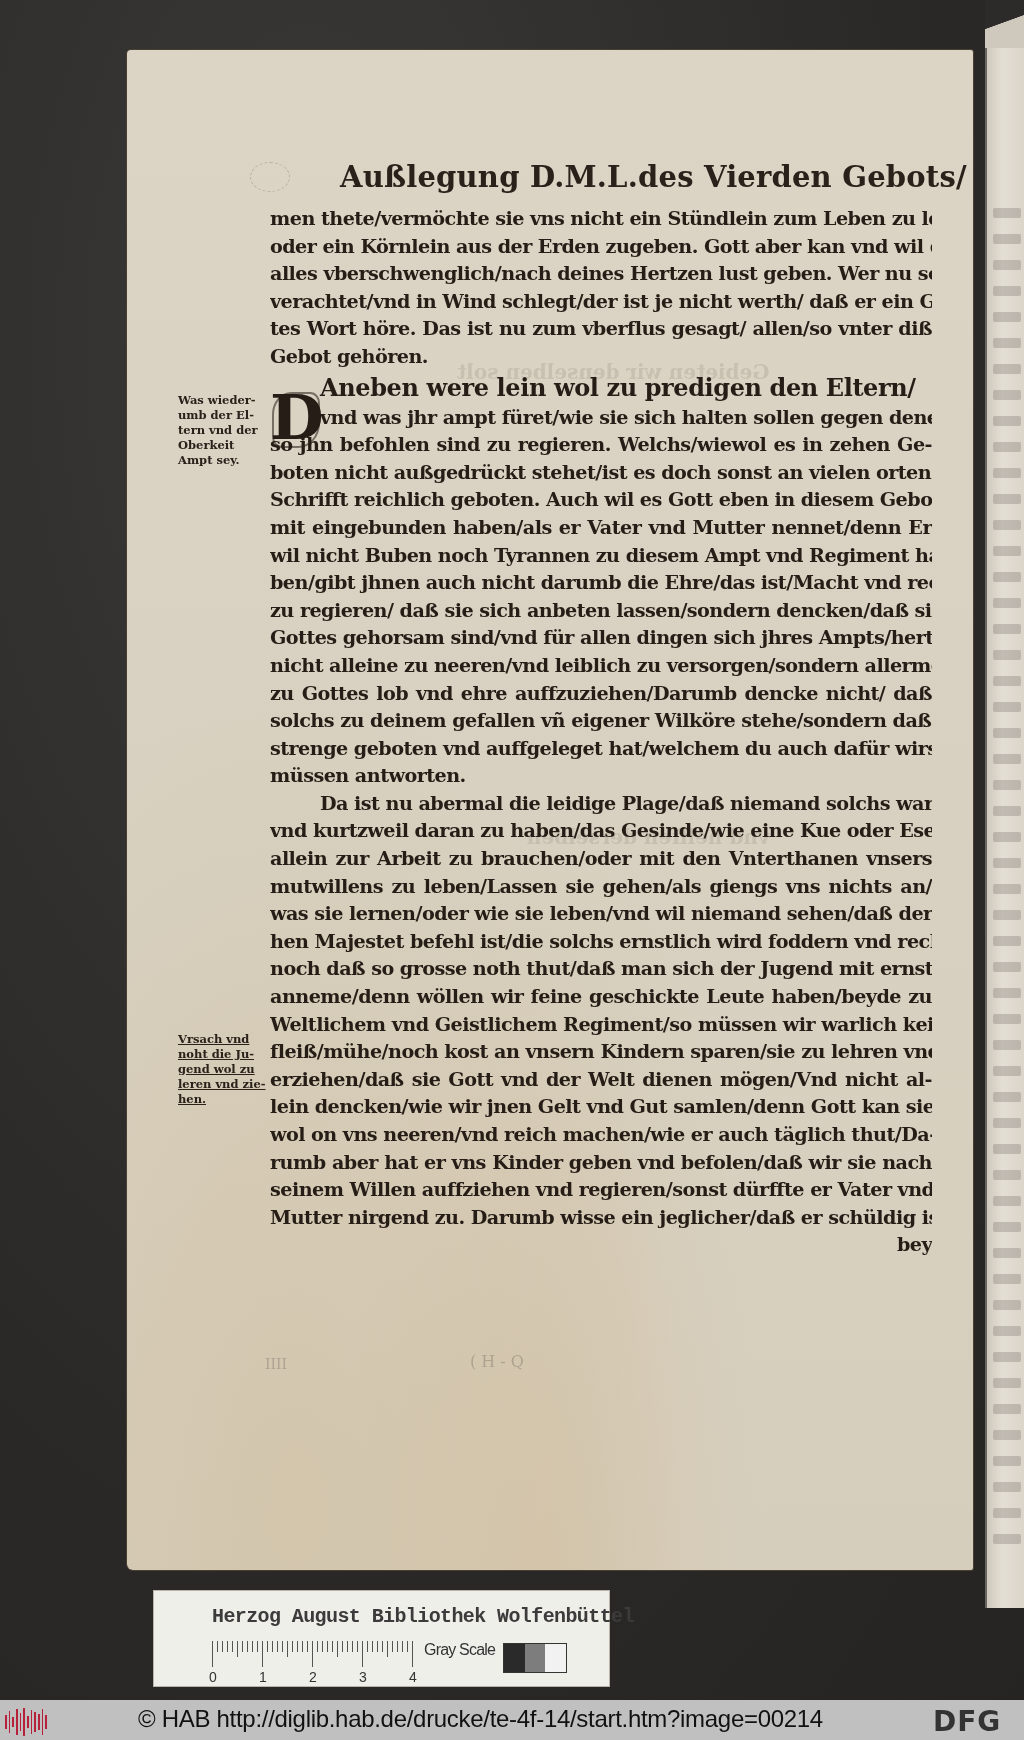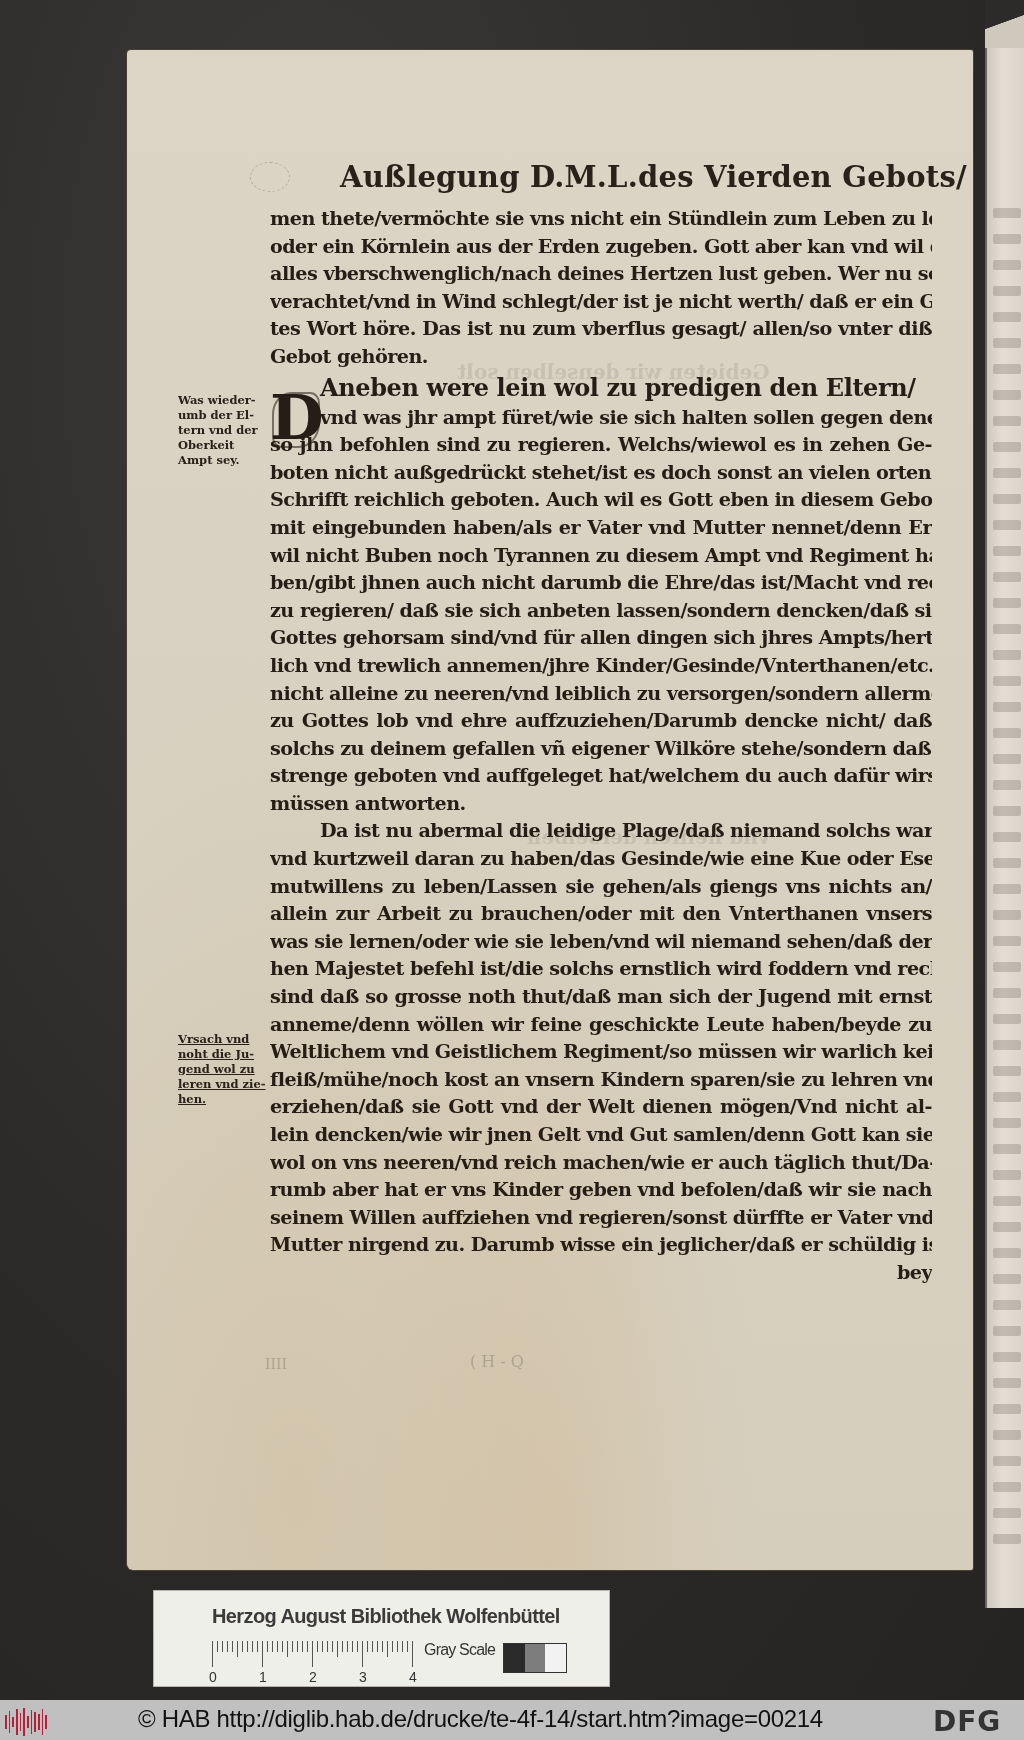--- a/index.html
+++ b/index.html
@@ -79,21 +79,21 @@
   }
   .footnote-ghost2 {
     position:absolute; left:265px; top:1356px; color:rgba(60,55,50,0.25); font-size:14px;
   }
   
   .target-card {
     position:absolute; left:153px; top:1590px; width:455px; height:95px;
     background:#efefea; border:1px solid #b8b4aa;
   }
   .target-title {
-    position:absolute; left:58px; top:14px; font-family:Liberation Sans, sans-serif;
+    position:absolute; left:58px; top:14px; font-family:Liberation Mono, monospace;
     font-weight:bold; font-size:20px; color:#3c3a3a; letter-spacing:-0.6px; white-space:nowrap;
   }
   .ruler { position:absolute; left:58px; top:50px; width:200px; height:26px; }
   .tick { position:absolute; top:0; width:1px; background:#555; }
   .ruler-num { position:absolute; top:28px; font-family:"Liberation Sans", sans-serif; font-size:14px; color:#333; }
   .gray-label { position:absolute; left:270px; top:50px; font-family:"Liberation Sans", sans-serif; font-size:16px; color:#333; letter-spacing:-0.8px; }
   .gray-swatches { position:absolute; left:349px; top:52px; width:62px; height:28px; border:1px solid #333; display:flex; }
   .gray-swatches span { flex:1; }
   
   .footer {
@@ -205,33 +205,32 @@
     <div class="line big last">Aneben were lein wol zu predigen den Eltern/</div>
     <div class="line dropafter">vnd was jhr ampt füret/wie sie sich halten sollen gegen denen/</div>
     <div class="line">so jhn befohlen sind zu regieren. Welchs/wiewol es in zehen Ge-</div>
     <div class="line">boten nicht außgedrückt stehet/ist es doch sonst an vielen orten der</div>
     <div class="line">Schrifft reichlich geboten. Auch wil es Gott eben in diesem Gebot</div>
     <div class="line">mit eingebunden haben/als er Vater vnd Mutter nennet/denn Er</div>
     <div class="line">wil nicht Buben noch Tyrannen zu diesem Ampt vnd Regiment ha-</div>
     <div class="line">ben/gibt jhnen auch nicht darumb die Ehre/das ist/Macht vnd recht</div>
     <div class="line">zu regieren/ daß sie sich anbeten lassen/sondern dencken/daß sie vnter</div>
     <div class="line">Gottes gehorsam sind/vnd für allen dingen sich jhres Ampts/hertz-</div>
-    <div class="line">lich vnd trewlich annemen/jhre Kinder/Gesinde/Vnterthanen/etc.</div>
     <div class="line">nicht alleine zu neeren/vnd leiblich zu versorgen/sondern allermeist</div>
     <div class="line">zu Gottes lob vnd ehre auffzuziehen/Darumb dencke nicht/ daß</div>
     <div class="line">solchs zu deinem gefallen vñ eigener Wilköre stehe/sondern daß Gott</div>
     <div class="line">strenge geboten vnd auffgeleget hat/welchem du auch dafür wirst</div>
     <div class="line last">müssen antworten.</div>
     <div class="line indent">Da ist nu abermal die leidige Plage/daß niemand solchs war-</div>
     <div class="line">vnd kurtzweil daran zu haben/das Gesinde/wie eine Kue oder Esel</div>
+    <div class="line">allein zur Arbeit zu brauchen/oder mit den Vnterthanen vnsers</div>
     <div class="line">mutwillens zu leben/Lassen sie gehen/als giengs vns nichts an/</div>
-    <div class="line">allein zur Arbeit zu brauchen/oder mit den Vnterthanen vnsers</div>
     <div class="line">was sie lernen/oder wie sie leben/vnd wil niemand sehen/daß der ho-</div>
     <div class="line">hen Majestet befehl ist/die solchs ernstlich wird foddern vnd rechen/</div>
-    <div class="line">sind daß so grosse noth thut/daß man sich der Jugend mit ernst</div>
+    <div class="line">noch daß so grosse noth thut/daß man sich der Jugend mit ernst</div>
     <div class="line">anneme/denn wöllen wir feine geschickte Leute haben/beyde zu</div>
     <div class="line">Weltlichem vnd Geistlichem Regiment/so müssen wir warlich kein</div>
     <div class="line">fleiß/mühe/noch kost an vnsern Kindern sparen/sie zu lehren vnd</div>
     <div class="line">erziehen/daß sie Gott vnd der Welt dienen mögen/Vnd nicht al-</div>
     <div class="line">lein dencken/wie wir jnen Gelt vnd Gut samlen/denn Gott kan sie</div>
     <div class="line">wol on vns neeren/vnd reich machen/wie er auch täglich thut/Da-</div>
     <div class="line">rumb aber hat er vns Kinder geben vnd befolen/daß wir sie nach</div>
     <div class="line">seinem Willen auffziehen vnd regieren/sonst dürffte er Vater vnd</div>
     <div class="line">Mutter nirgend zu. Darumb wisse ein jeglicher/daß er schüldig ist/</div>
     <div class="line catch">bey</div>

